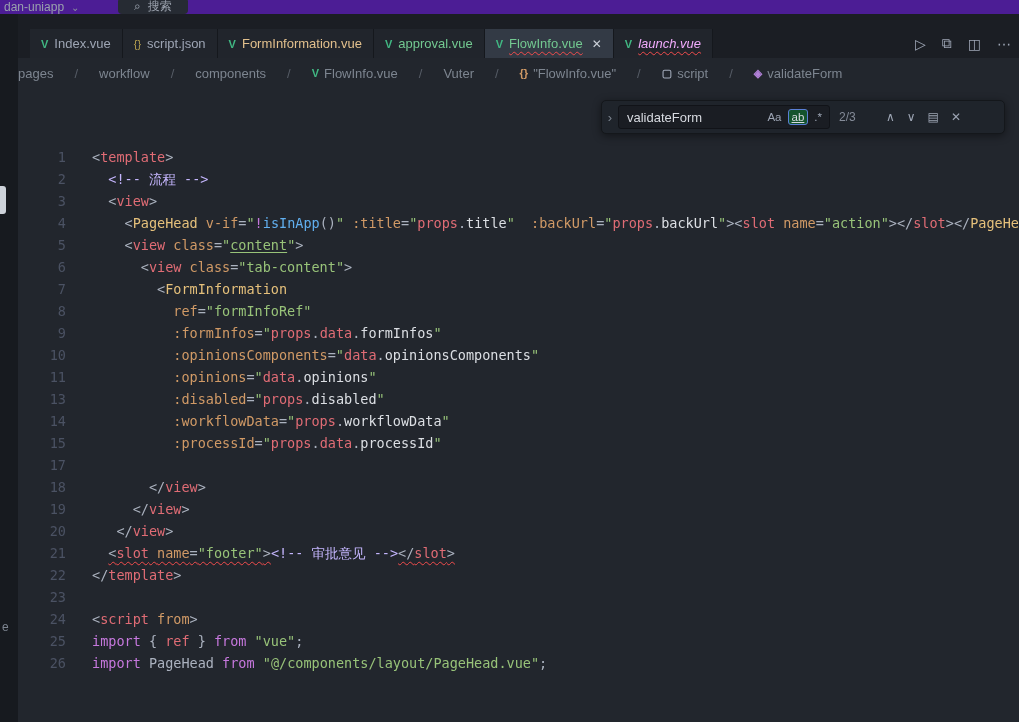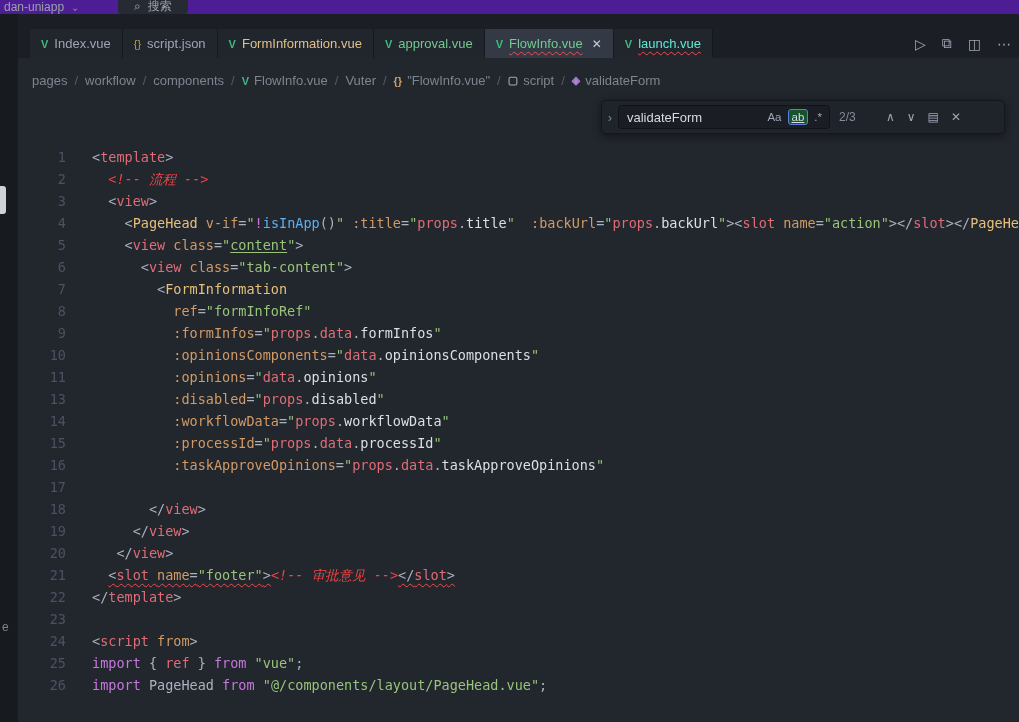--- a/index.html
+++ b/index.html
@@ -24,42 +24,42 @@
   .tab{height:29px;display:flex;align-items:center;padding:0 11px;background:#21252c;border-right:1px solid #15181d;font-size:13px;cursor:pointer;white-space:nowrap}
   .tab.active{background:#333a45}
   .ficon{margin-right:6px;font-size:11px;font-weight:bold}
   .ficon.vue{color:#41b883}
   .ficon.braces{color:#b8a14f;font-weight:normal}
   .tlabel.sqg{text-decoration:underline wavy #f14c4c;text-decoration-thickness:1px;text-underline-offset:3px}
   .tclose{margin-left:9px;color:#ccd1d9;font-size:12px}
   .tab-actions{margin-left:auto;display:flex;align-items:center;height:29px}
   .tab-actions span{padding:0 8px;font-size:14px;color:#9da5b4;cursor:pointer}
   
-  .breadcrumbs{height:30px;display:flex;align-items:flex-end;padding-left:14px;font-size:13px;color:#7d8590;gap:7px;background:#22262d;white-space:nowrap}
+  .breadcrumbs{height:30px;display:flex;align-items:center;font-size:13px;color:#7d8590;gap:21px;background:#22262d;white-space:nowrap}
   .bc-item{display:flex;align-items:center;gap:5px;cursor:pointer}
   .bc-sep{color:#565c66}
   .bc-ic{font-size:11px;font-weight:bold}
   
   .editor{flex:1;position:relative;overflow:hidden;background:#22262d}
   .code{padding-top:58px;font-family:"DejaVu Sans Mono",monospace;font-size:13.5px;line-height:22px}
   .line{display:flex}
   .ln{width:48px;flex:none;text-align:right;color:#4b5263}
   .lc{padding-left:26px;white-space:pre}
   .tok-pun{color:#abb2bf}
   .tok-tag{color:#e06c75}
   .tok-cmp{color:#e5c07b}
   .tok-attr{color:#d19a66}
   .tok-str{color:#98c379}
   .tok-strU{color:#98c379;text-decoration:underline;text-underline-offset:2px}
   .tok-kw{color:#c678dd}
   .tok-fn{color:#61afef}
   .tok-obj{color:#e06c75}
   .tok-prop{color:#dcdfe4}
   .tok-var2{color:#abb2bf}
-  .tok-com{color:#ef4444;font-style:italic}
+  .tok-com{color:#c4b5fd;}
   .sq{text-decoration:underline wavy #f14c4c;text-decoration-thickness:1px;text-underline-offset:3px}
   
   .find{position:absolute;top:12px;right:14px;width:404px;height:34px;background:#1f242b;border:1px solid #14171b;border-radius:5px;box-shadow:0 2px 8px rgba(0,0,0,.45);display:flex;align-items:center}
   .fw-toggle{width:16px;height:100%;display:flex;align-items:center;justify-content:center;color:#7d8590;font-size:13px;cursor:pointer}
   .fw-input{flex:none;width:212px;height:24px;background:#1a1d23;border:1px solid #111318;border-radius:3px;display:flex;align-items:center;padding:0 3px 0 6px}
   .fw-text{flex:1;min-width:0;background:transparent;border:none;outline:none;color:#d7dae0;font-size:13px;font-family:"Liberation Sans",sans-serif}
   .fw-opt{padding:1px 3px;margin-left:2px;font-size:11.5px;color:#9da5b4;border:1px solid transparent;border-radius:3px;cursor:pointer}
   .fw-opt.active{background:#14532d;border-color:#5a7fd6;color:#d7dae0}
   .fw-opt.word{text-decoration:underline}
   .fw-count{margin:0 9px;font-size:12px;color:#848b98;min-width:32px}
@@ -108,21 +108,21 @@
               <span class="ficon vue">V</span>
               <span class="tlabel" style="color: rgb(115, 201, 145);">approval.vue</span>
             </div>
             <div class="tab active">
               <span class="ficon vue">V</span>
               <span class="tlabel sqg" style="color: rgb(115, 201, 145);">FlowInfo.vue</span>
               <span class="tclose">✕</span>
             </div>
             <div class="tab">
               <span class="ficon vue">V</span>
-              <span class="tlabel sqg" style="color: #5eead4;">launch.vue</span>
+              <span class="tlabel sqg" style="color: #f0abfc; font-style: italic;">launch.vue</span>
             </div>
           </div>
         <div class="tab-actions">
             <span>▷</span>
             <span>⧉</span>
             <span>◫</span>
             <span>⋯</span>
           </div>
       </div>
 
@@ -236,24 +236,20 @@
             </div>
             <div class="line">
               <span class="ln">14</span>
               <span class="lc"><span class="tok-pun">          </span><span class="tok-attr">:workflowData</span><span class="tok-pun">=</span><span class="tok-str">"</span><span class="tok-obj">props</span><span class="tok-pun">.</span><span class="tok-prop">workflowData</span><span class="tok-str">"</span></span>
             </div>
             <div class="line">
               <span class="ln">15</span>
               <span class="lc"><span class="tok-pun">          </span><span class="tok-attr">:processId</span><span class="tok-pun">=</span><span class="tok-str">"</span><span class="tok-obj">props</span><span class="tok-pun">.</span><span class="tok-obj">data</span><span class="tok-pun">.</span><span class="tok-prop">processId</span><span class="tok-str">"</span></span>
             </div>
             <div class="line">
-              <span class="ln">16</span>
-              <span class="lc"><span class="tok-pun">          </span><span class="tok-attr">:taskApproveOpinions</span><span class="tok-pun">=</span><span class="tok-str">"</span><span class="tok-obj">props</span><span class="tok-pun">.</span><span class="tok-obj">data</span><span class="tok-pun">.</span><span class="tok-prop">taskApproveOpinions</span><span class="tok-str">"</span></span>
-            </div>
-            <div class="line">
               <span class="ln">17</span>
             </div>
             <div class="line">
               <span class="ln">18</span>
               <span class="lc"><span class="tok-pun">       &lt;/</span><span class="tok-tag">view</span><span class="tok-pun">&gt;</span></span>
             </div>
             <div class="line">
               <span class="ln">19</span>
               <span class="lc"><span class="tok-pun">     &lt;/</span><span class="tok-tag">view</span><span class="tok-pun">&gt;</span></span>
             </div>

